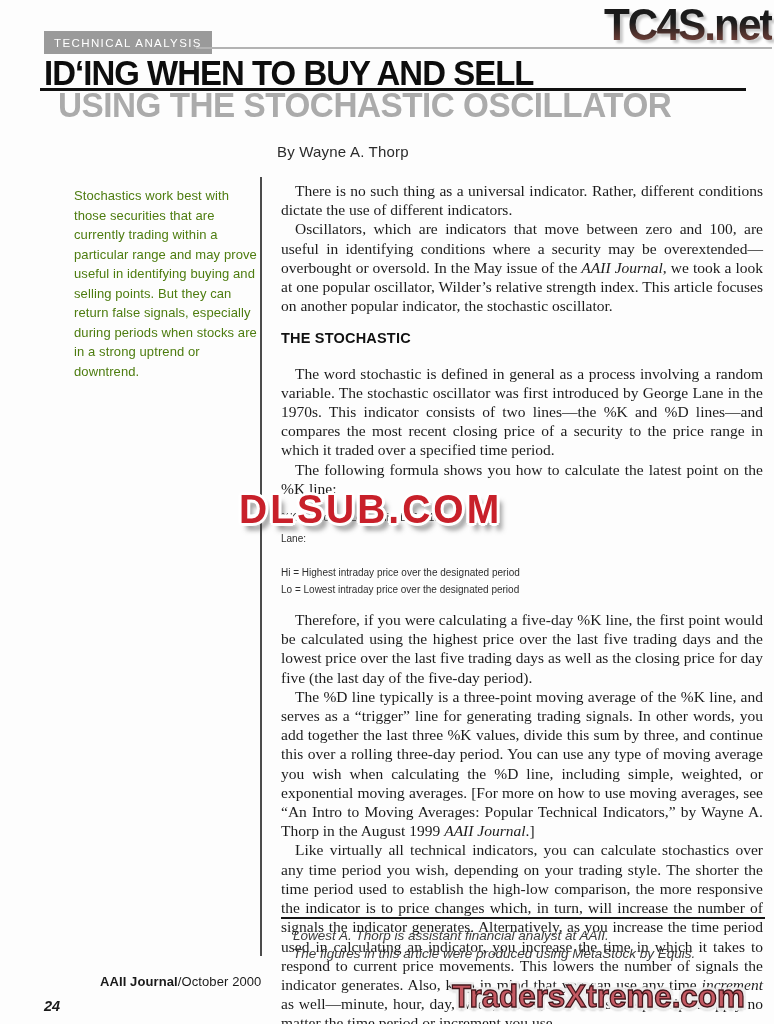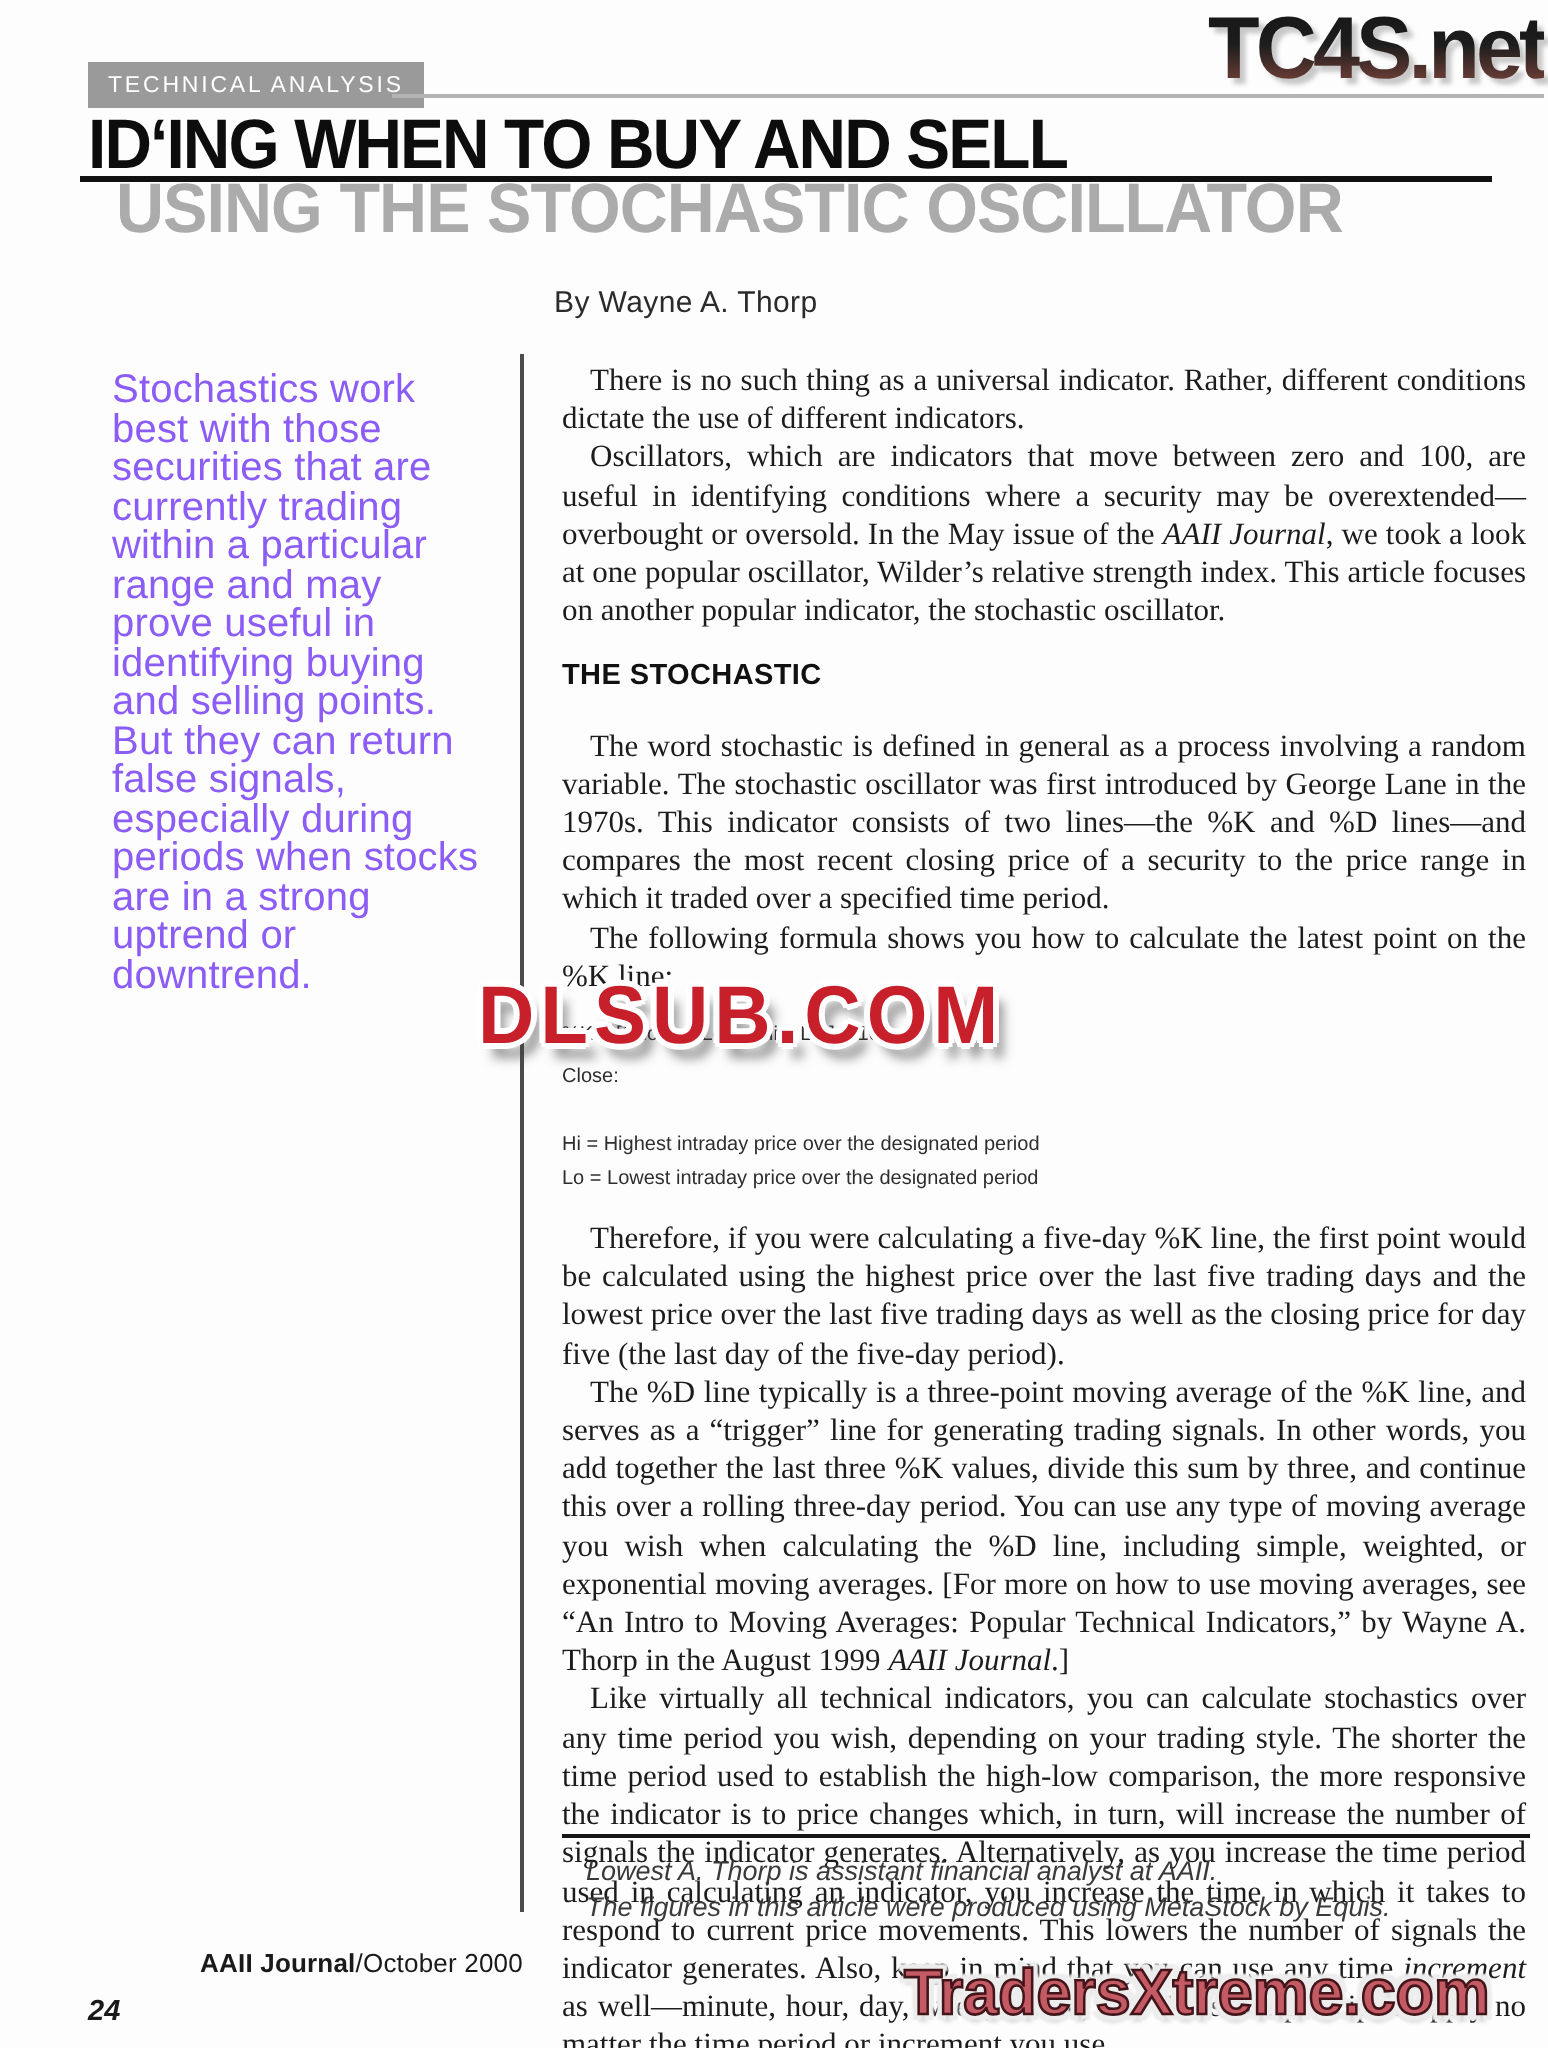--- a/index.html
+++ b/index.html
@@ -42,22 +42,22 @@
     font-size:35px;font-weight:700;color:#ababab;letter-spacing:-0.5px;
     white-space:nowrap;transform:scaleX(0.95);transform-origin:left top;
   }
   .byline{
     position:absolute;left:277px;top:143px;
     font-size:15px;color:#2b2b2b;letter-spacing:0.2px;
   }
 
   
   .sidebar{
-    position:absolute;left:56px;top:186px;width:190px;
-    font-size:20px;line-height:19.5px;color:#8b5cf6;letter-spacing:0.1px;
+    position:absolute;left:74px;top:186px;width:190px;
+    font-size:13px;line-height:19.5px;color:#4d7c0f;letter-spacing:0.1px;
   }
   .divider{position:absolute;left:260px;top:177px;width:2px;height:779px;background:#4c4c4c;}
 
   
   .main{
     position:absolute;left:281px;top:181px;width:482px;
     font-family:"Liberation Serif",serif;
     font-size:15.5px;line-height:19.2px;color:#1c1c1c;
     text-align:justify;
   }
@@ -136,21 +136,21 @@
   <div class="divider"></div>
 
   <div class="main">
     <p><span>There is no such thing as a universal indicator. Rather, different conditions dictate the use of different indicators.</span></p>
     <p><span>Oscillators, which are indicators that move between zero and 100, are useful in identifying conditions where a security may be overextended—overbought or oversold. In the May issue of the </span><span style="font-style: italic;">AAII Journal</span><span>, we took a look at one popular oscillator, Wilder’s relative strength index. This article focuses on another popular indicator, the stochastic oscillator.</span></p>
     <div class="section-heading">THE STOCHASTIC</div>
     <p><span>The word stochastic is defined in general as a process involving a random variable. The stochastic oscillator was first introduced by George Lane in the 1970s. This indicator consists of two lines—the %K and %D lines—and compares the most recent closing price of a security to the price range in which it traded over a specified time period.</span></p>
     <p><span>The following formula shows you how to calculate the latest point on the %K line:</span></p>
     <div class="formula">
       <div class="fline" style="margin-bottom:4px;">%K = [(Close – Lo) ÷ (Hi – Lo)] × 100</div>
-      <div class="fline">Close:</div>
+      <div class="fline">Lane:</div>
       <div class="fline"></div>
       <div class="fline">Hi = Highest intraday price over the designated period</div>
       <div class="fline">Lo = Lowest intraday price over the designated period</div>
     </div>
     <p><span>Therefore, if you were calculating a five-day %K line, the first point would be calculated using the highest price over the last five trading days and the lowest price over the last five trading days as well as the closing price for day five (the last day of the five-day period).</span></p>
     <p><span>The %D line typically is a three-point moving average of the %K line, and serves as a “trigger” line for generating trading signals. In other words, you add together the last three %K values, divide this sum by three, and continue this over a rolling three-day period. You can use any type of moving average you wish when calculating the %D line, including simple, weighted, or exponential moving averages. [For more on how to use moving averages, see “An Intro to Moving Averages: Popular Technical Indicators,” by Wayne A. Thorp in the August 1999 </span><span style="font-style: italic;">AAII Journal</span><span>.]</span></p>
     <p><span>Like virtually all technical indicators, you can calculate stochastics over any time period you wish, depending on your trading style. The shorter the time period used to establish the high-low comparison, the more responsive the indicator is to price changes which, in turn, will increase the number of signals the indicator generates. Alternatively, as you increase the time period used in calculating an indicator, you increase the time in which it takes to respond to current price movements. This lowers the number of signals the indicator generates. Also, keep in mind that you can use any time </span><span style="font-style: italic;">increment</span><span> as well—minute, hour, day, week, month, etc. The same principles apply no matter the time period or increment you use.</span></p>
   </div>
 
   <div class="footer-rule"></div>

